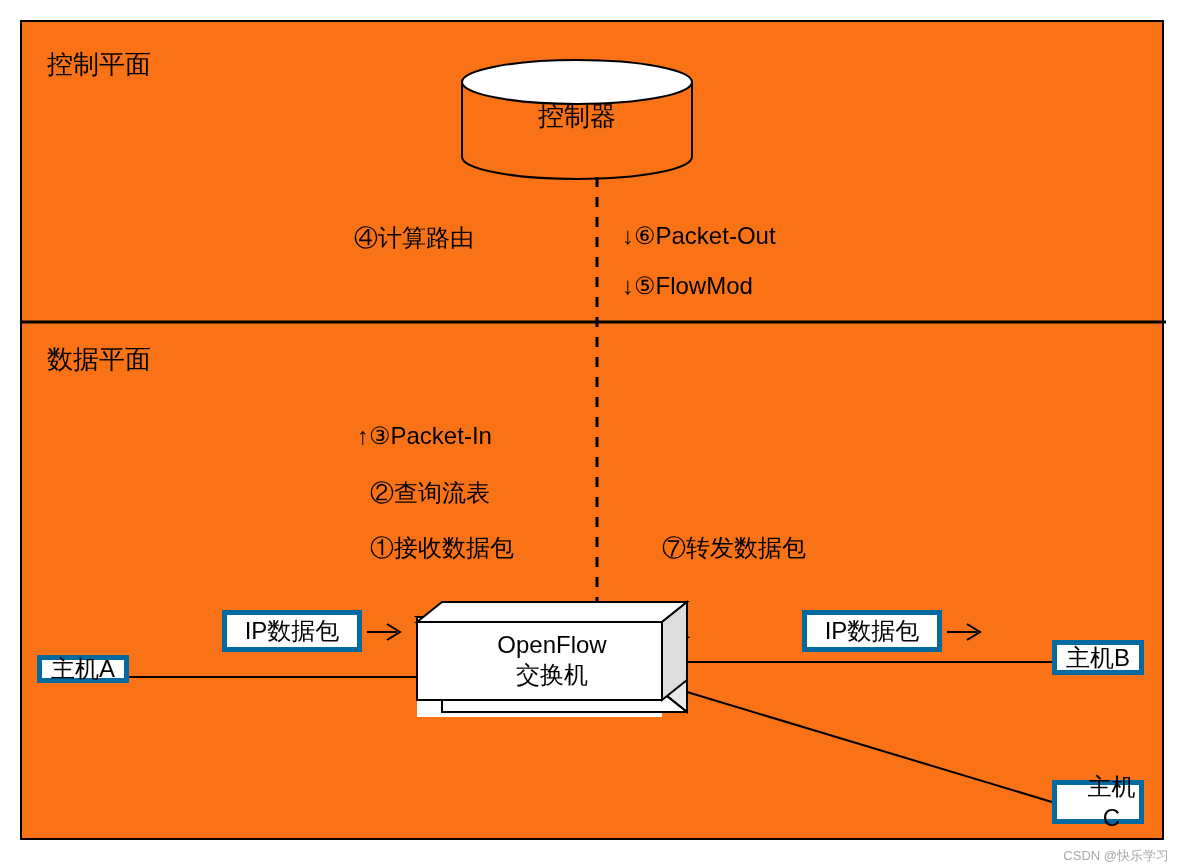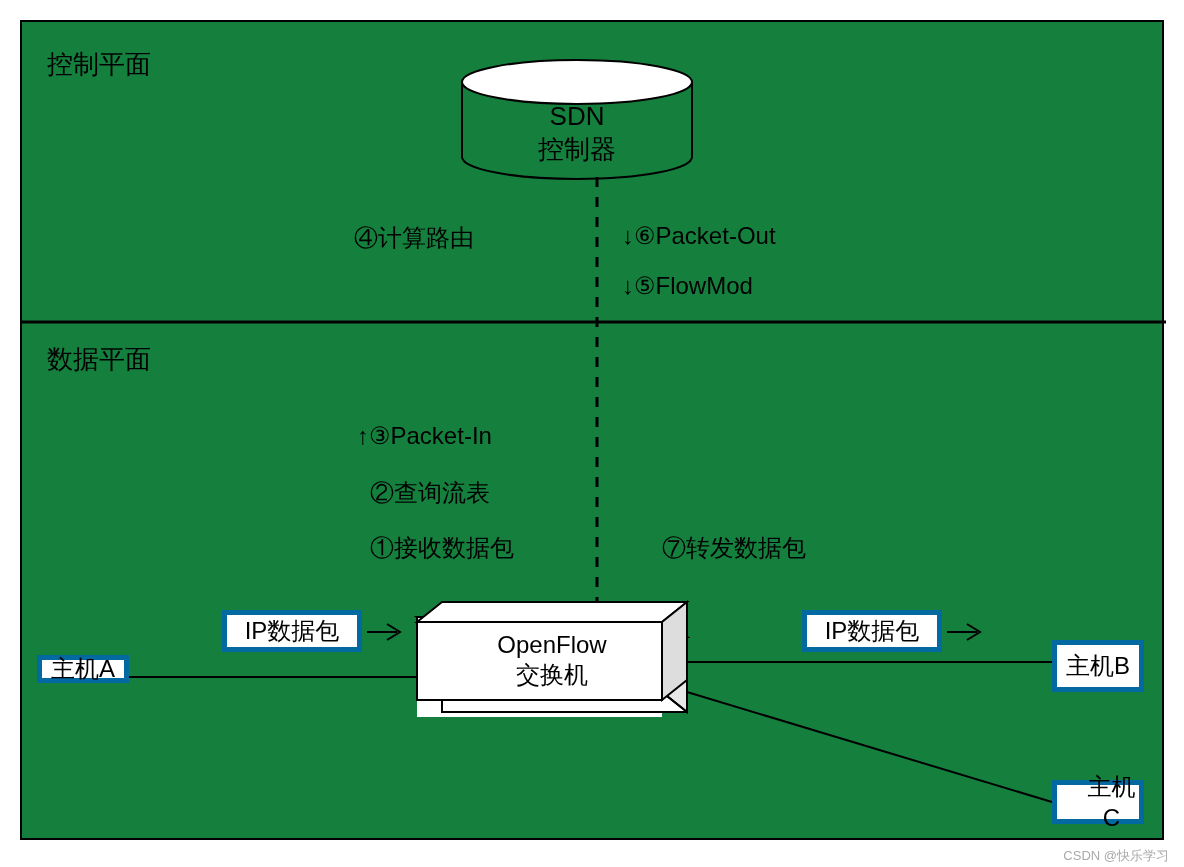--- a/index.html
+++ b/index.html
@@ -10,21 +10,21 @@
     height: 867px;
     position: relative;
   }
   .diagram-container {
     position: absolute;
     left: 20px;
     top: 20px;
     width: 1144px;
     height: 820px;
     border: 2px solid #000;
-    background: #15803d;
+    background: #f97316;
   }
   .plane-label {
     position: absolute;
     font-size: 26px;
     color: #000;
   }
   .box {
     position: absolute;
     border: 5px solid #0369a1;
     background: #fff;
@@ -114,39 +114,38 @@
       <rect x="395" y="600" width="245" height="78" fill="#fff"></rect>
       <polygon points="395,600 420,580 665,580 640,600" fill="#fff"></polygon>
       <polygon points="640,600 665,580 665,658 640,678" fill="#ddd"></polygon>
     </g>
   </svg>
 
   <div class="plane-label" style="left:25px; top:25px;">控制平面</div>
   <div class="plane-label" style="left:25px; top:320px;">数据平面</div>
 
   <div style="position:absolute; left:440px; top:78px; width:230px; text-align:center; font-size:26px; line-height:1.25;">
-    <div>SDN</div>
     <div>控制器</div>
   </div>
 
   <div style="position:absolute; left:395px; top:608px; width:270px; text-align:center; font-size:24px; line-height:1.25;">
     <div>OpenFlow</div>
     <div>交换机</div>
   </div>
 
   <div class="step-label" style="left:332px; top:200px;">④计算路由</div>
   <div class="step-label" style="left:600px; top:200px;">↓⑥Packet-Out</div>
   <div class="step-label" style="left:600px; top:250px;">↓⑤FlowMod</div>
   <div class="step-label" style="left:335px; top:400px;">↑③Packet-In</div>
   <div class="step-label" style="left:348px; top:455px;">②查询流表</div>
   <div class="step-label" style="left:348px; top:510px;">①接收数据包</div>
   <div class="step-label" style="left:640px; top:510px;">⑦转发数据包</div>
 
   <div class="box" style="left:200px; top:588px; width:140px; height:42px;">IP数据包</div>
   <div class="box" style="left:780px; top:588px; width:140px; height:42px;">IP数据包</div>
 
   <div class="box" style="left:15px; top:633px; width:92px; height:28px;">主机A</div>
-  <div class="box" style="left:1030px; top:618px; width:92px; height:52px;">主机B</div>
+  <div class="box" style="left:1030px; top:618px; width:92px; height:35px;">主机B</div>
   <div class="box" style="left:1030px; top:758px; width:92px; height:44px;padding-left:27px;">主机C</div>
 
 </div>
 
 <div class="watermark">CSDN @快乐学习</div>
 
 </body></html>

